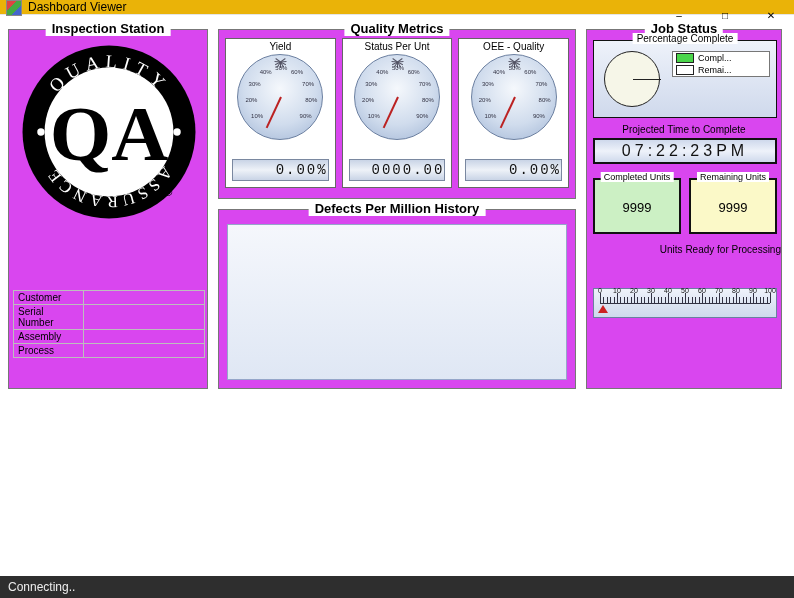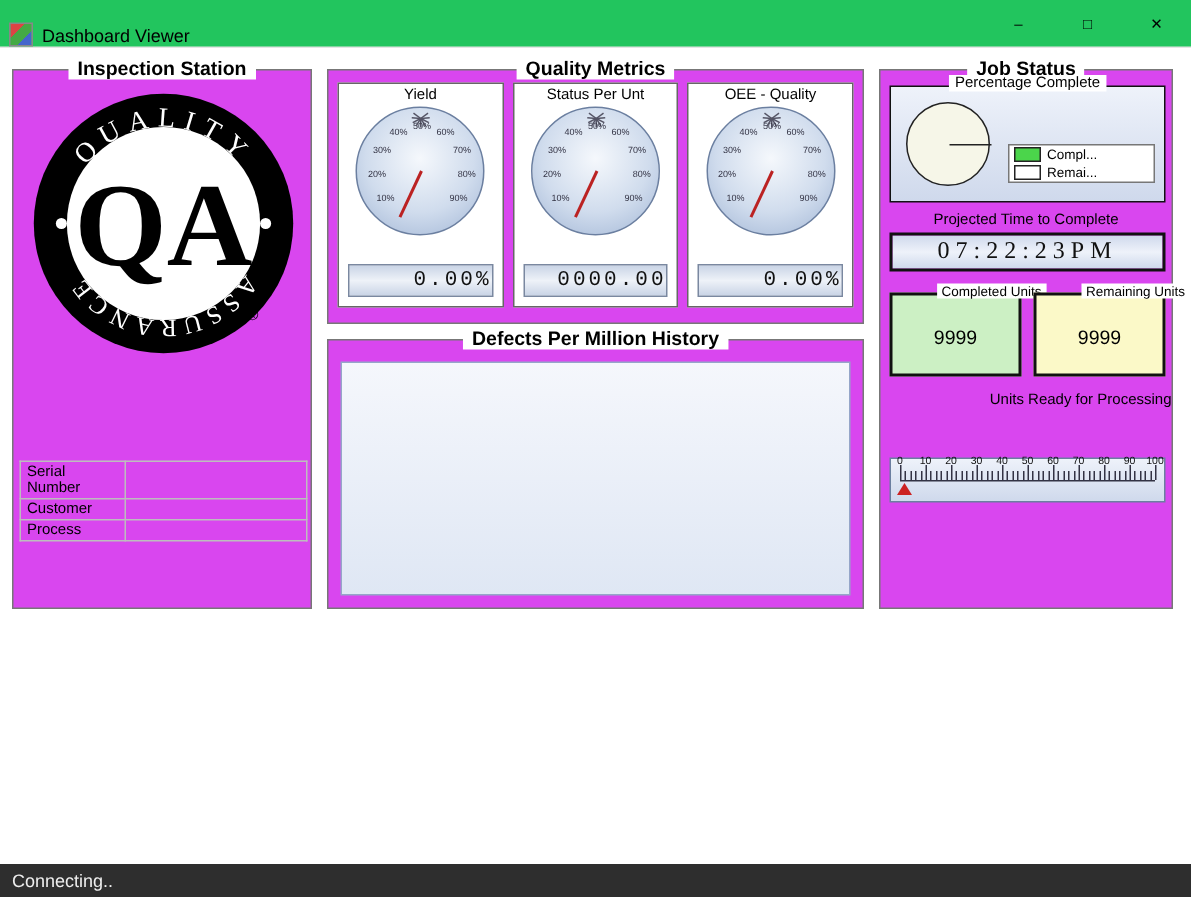--- a/index.html
+++ b/index.html
@@ -7,24 +7,24 @@
     margin: 0;
     font-family: "Segoe UI", Tahoma, sans-serif;
     font-size: 11px;
     background: #fff;
     color: #000;
     width: 794px;
     height: 598px;
     overflow: hidden;
   }
   .titlebar {
-    height: 32px;
-    background: #22c55e;
+    height: 15px;
+    background: #eab308;
     display: flex;
-    align-items: flex-end;
+    align-items: flex-start;
     border-bottom: 1px solid #e5e5e5;
   }
   .titlebar .icon {
     width: 16px; height: 16px;
     margin: 0 6px;
     background: linear-gradient(135deg,#d44 0 33%,#4a4 33% 66%,#46c 66%);
     border: 1px solid #888;
   }
   .titlebar .title { flex: 0 0 auto; font-size: 12px; }
   .titlebar .spacer { flex: 1; }
@@ -163,36 +163,35 @@
     position: absolute;
     left: 28px; top: 27px;
     width: 28px; height: 1px;
     background: #222;
   }
   .legend {
     position: absolute; left: 78px; top: 10px; right: 6px;
     border: 1px solid #777;
     background: #fff;
     font-size: 9px;
-    margin-top: 28px;
   }
   .legend-row { display: flex; align-items: center; gap: 4px; padding: 1px 3px; }
   .swatch { width: 18px; height: 10px; border: 1px solid #222; }
   .swatch.green { background: #4bd54b; }
   .swatch.white { background: #fff; }
   .legend-row span { overflow: hidden; text-overflow: ellipsis; white-space: nowrap; }
   .proj-title {
     position: absolute; left: 0; right: 0;
     text-align: center; font-size: 10px;
   }
   .big-digital {
     position: absolute;
     border: 2px solid #111;
     background: linear-gradient(#cfd9ec,#eef2fa 50%,#cfd9ec);
-    font-family: Liberation Serif, serif;
+    font-family: Liberation Sans, sans-serif;
     letter-spacing: 4px;
     text-align: center;
     color: #111;
   }
   #proj-time { left: 6px; top: 108px; width: 184px; height: 26px; line-height: 22px; font-size: 16px; }
   #p-status .proj-title.t1 { top: 94px; }
   .count-box {
     position: absolute;
     border: 2px solid #111;
     text-align: center;
@@ -201,21 +200,20 @@
     height: 56px;
   }
   .count-box .ct-title {
     position: absolute; top: -8px; left: 50%;
     transform: translateX(-50%);
     background: #fff;
     padding: 0 3px;
     font-size: 9px;
     font-weight: normal;
     white-space: nowrap;
-    margin-left: 24px;
   }
   #completed-box { left: 6px; top: 148px; width: 88px; background: #ccf0c4; }
   #remaining-box { left: 102px; top: 148px; width: 88px; background: #fbf9c8; }
   .ready-title {
     position: absolute; left: 0; right: 0; top: 214px;
     text-align: right; font-size: 10px;
   }
   #ready-digital {
     left: 50px; top: 228px; width: 96px; height: 22px;
     line-height: 18px; font-size: 15px;
@@ -296,25 +294,29 @@
         <textPath href="#arcBot" startOffset="50%" text-anchor="middle">ASSURANCE</textPath>
       </text>
       <circle cx="26" cy="100" r="4" fill="#fff"></circle>
       <circle cx="174" cy="100" r="4" fill="#fff"></circle>
       <text x="100" y="130" text-anchor="middle" font-family="Georgia,'Times New Roman',serif" font-size="86" font-weight="bold" fill="#000">QA</text>
       <text x="160" y="170" font-size="12" fill="#000">®</text>
     </svg>
     <table class="info-table">
       <tbody>
           <tr>
+        <td class="label">Customer</td>
+        <td></td>
+      </tr>
+      <tr>
         <td class="label">Serial Number</td>
         <td></td>
       </tr>
       <tr>
-        <td class="label">Customer</td>
+        <td class="label">Assembly</td>
         <td></td>
       </tr>
       <tr>
         <td class="label">Process</td>
         <td></td>
       </tr>
     </tbody>
       </table>
   </div>
 

